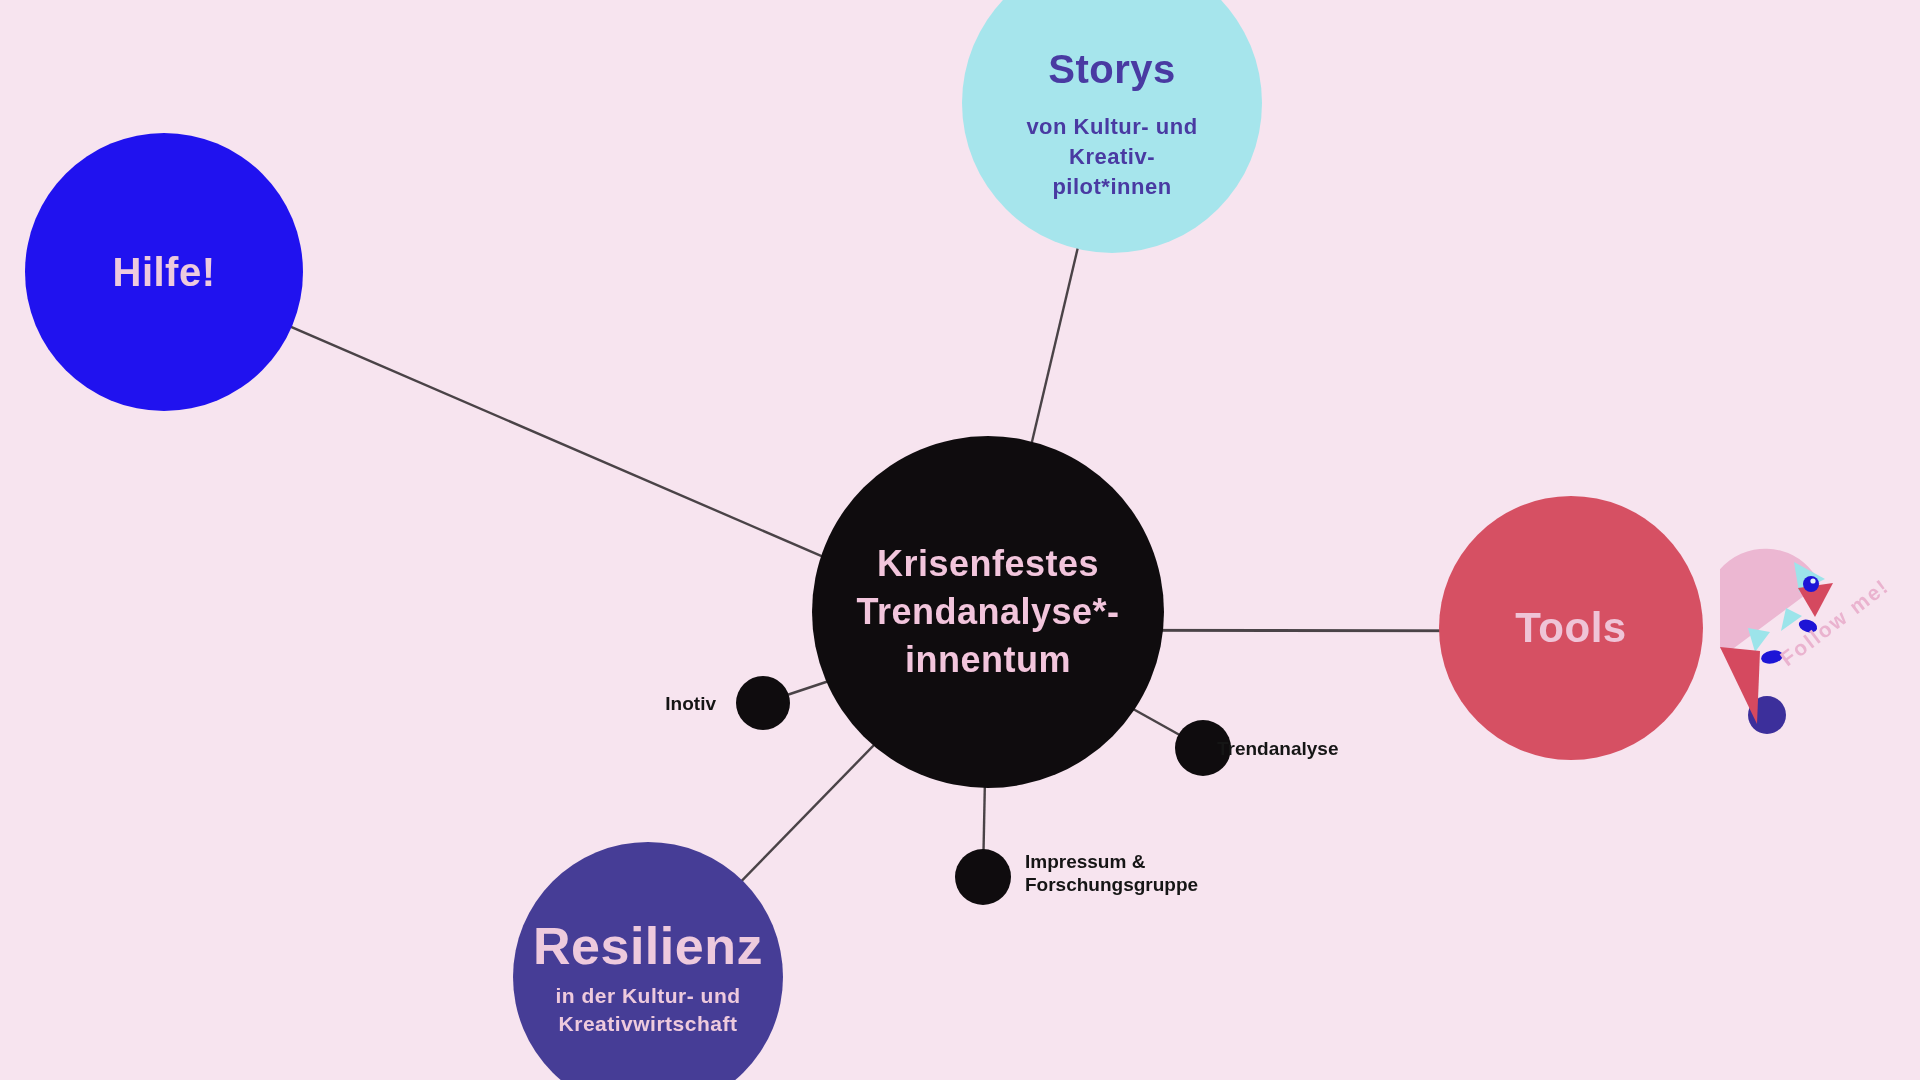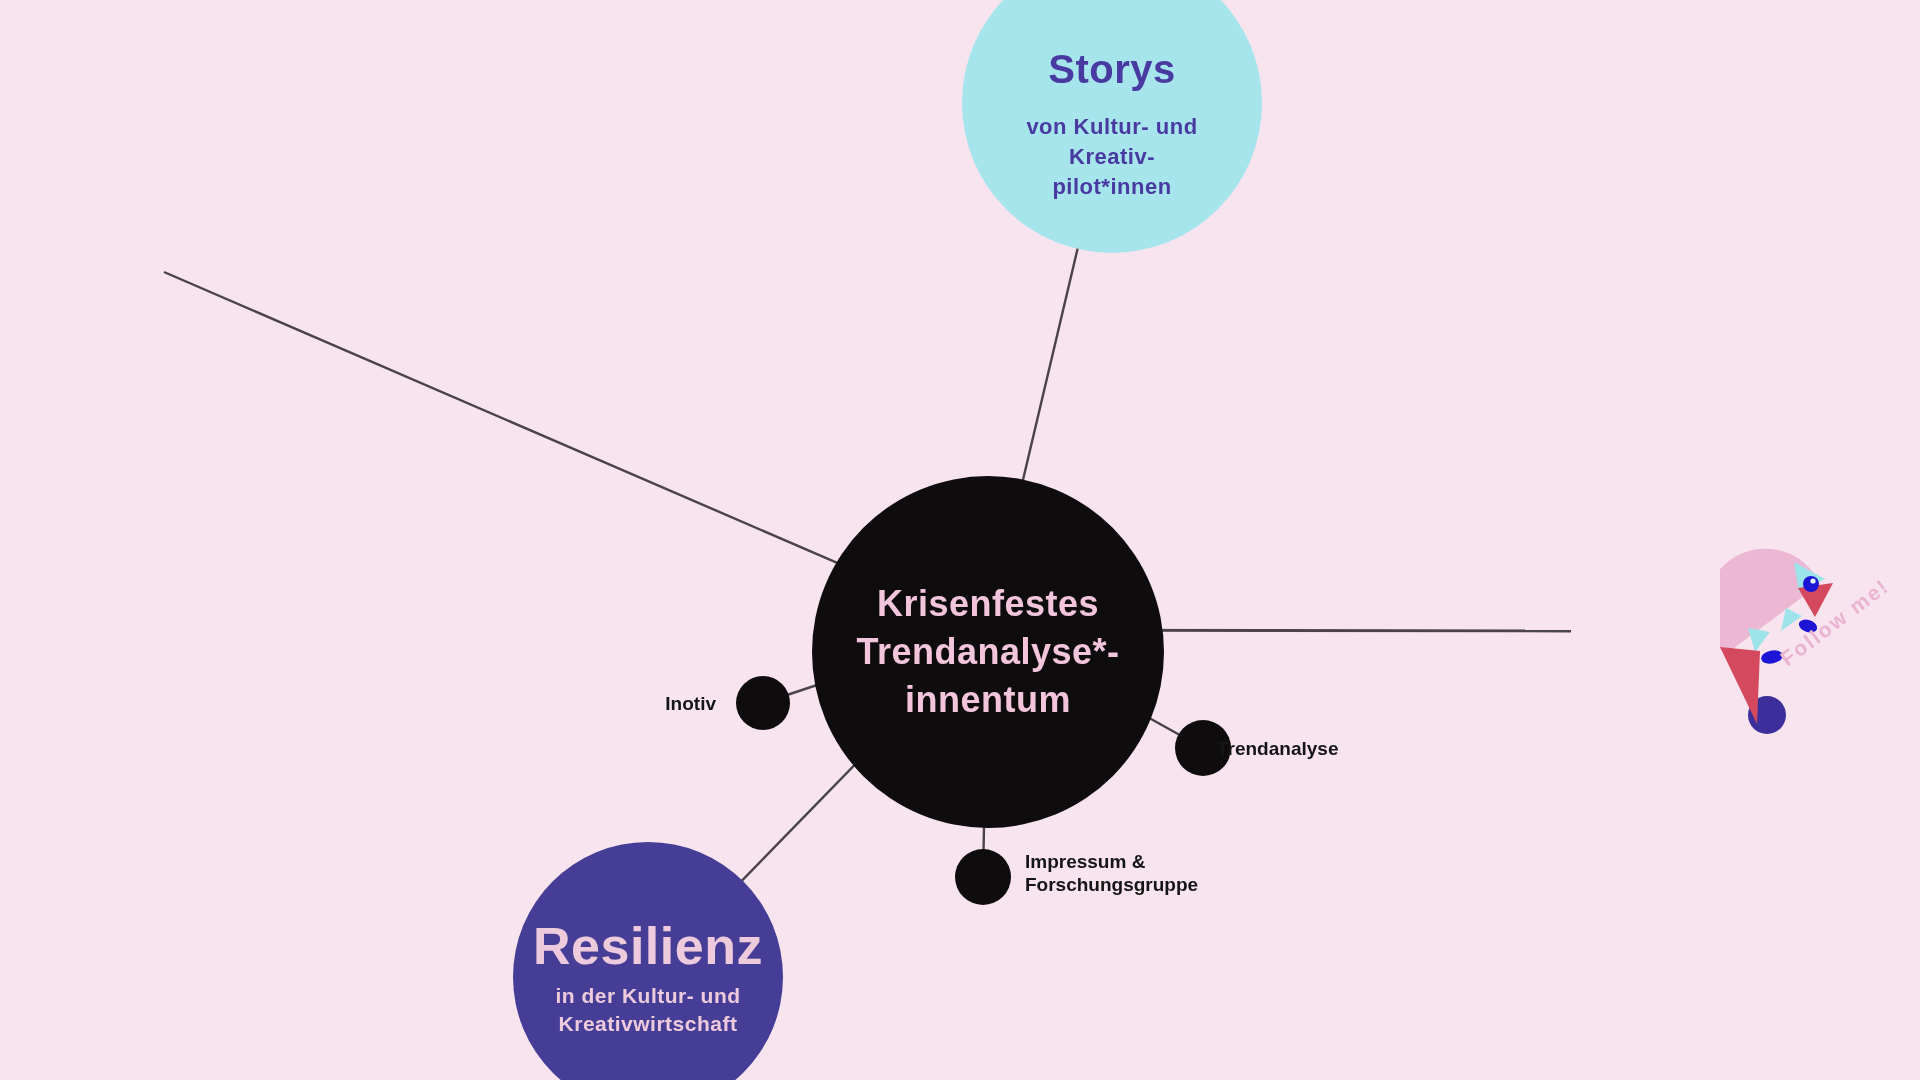--- a/index.html
+++ b/index.html
@@ -26,21 +26,21 @@
     position:absolute;z-index:4;font-weight:bold;font-size:19px;line-height:23px;
     color:#151515;white-space:nowrap;
   }
   
   #bubble-hilfe{left:25px;top:133px;width:278px;height:278px;background:#2012ef;color:#edcade;font-size:40px;}
   
   #bubble-storys{left:962px;top:-47px;width:300px;height:300px;background:#a6e5ec;color:#493aa2;}
   #bubble-storys .bubble-title{font-size:40px;margin-top:42px;margin-bottom:20px;}
   #bubble-storys .bubble-subline{font-size:22px;line-height:30px;}
   
-  #bubble-central{left:812px;top:476px;width:352px;height:352px;background:#0f0c0e;color:#f2c5dc;}
+  #bubble-central{left:812px;top:436px;width:352px;height:352px;background:#0f0c0e;color:#f2c5dc;}
   #bubble-central .bubble-subline{font-size:36px;line-height:48px;}
   
   #bubble-tools{left:1439px;top:496px;width:264px;height:264px;background:#d65063;color:#efc4d7;font-size:42px;}
   
   #bubble-resilienz{left:513px;top:842px;width:270px;height:270px;background:#463d96;color:#eecadd;}
   #bubble-resilienz .bubble-title{font-size:52px;margin-bottom:6px;}
   #bubble-resilienz .bubble-subline{font-size:21px;line-height:28px;}
   
   #dot-inotiv{left:736px;top:676px;width:54px;height:54px;}
   #dot-trendanalyse{left:1175px;top:720px;width:56px;height:56px;}
@@ -60,34 +60,40 @@
   <svg id="connector-svg" width="1920" height="1080" viewBox="0 0 1920 1080">
     <line x1="988" y1="628" x2="164" y2="272" stroke-width="2.4" style="stroke: rgb(74, 67, 71);"></line>
     <line x1="988" y1="628" x2="1112" y2="103" stroke-width="2.4" style="stroke: rgb(74, 67, 71);"></line>
     <line x1="988" y1="630" x2="1571" y2="631" stroke-width="2.8" style="stroke: rgb(74, 67, 71);"></line>
     <line x1="988" y1="628" x2="648" y2="977" stroke-width="2.4" style="stroke: rgb(74, 67, 71);"></line>
     <line x1="988" y1="628" x2="763" y2="703" stroke-width="2.4" style="stroke: rgb(74, 67, 71);"></line>
     <line x1="988" y1="628" x2="1203" y2="748" stroke-width="2.4" style="stroke: rgb(74, 67, 71);"></line>
     <line x1="988" y1="628" x2="983" y2="877" stroke-width="2.4" style="stroke: rgb(74, 67, 71);"></line>
   </svg>
 
+  <div class="bubble" id="bubble-hilfe" style="background-color: rgb(32, 18, 239); color: rgb(237, 202, 222);">
+    <span class="bubble-title">Hilfe!</span>
+  </div>
 
   <div class="bubble" id="bubble-storys" style="background-color: rgb(166, 229, 236); color: rgb(73, 58, 162);">
     <span class="bubble-title">Storys</span>
     <span class="bubble-subline">von Kultur- und</span>
     <span class="bubble-subline">Kreativ-</span>
     <span class="bubble-subline">pilot*innen</span>
   </div>
 
   <div class="bubble" id="bubble-central" style="background-color: rgb(15, 12, 14); color: rgb(242, 197, 220);">
     <span class="bubble-subline">Krisenfestes</span>
     <span class="bubble-subline">Trendanalyse*-</span>
     <span class="bubble-subline">innentum</span>
   </div>
 
+  <div class="bubble" id="bubble-tools" style="background-color: rgb(214, 80, 99); color: rgb(239, 196, 215);">
+    <span class="bubble-title">Tools</span>
+  </div>
 
   <div class="bubble" id="bubble-resilienz" style="background-color: rgb(70, 61, 150); color: rgb(238, 202, 221);">
     <span class="bubble-title">Resilienz</span>
     <span class="bubble-subline">in der Kultur- und</span>
     <span class="bubble-subline">Kreativwirtschaft</span>
   </div>
 
   <div class="dot" id="dot-inotiv" style="background-color: rgb(15, 12, 14);"></div>
   <div class="dot" id="dot-trendanalyse" style="background-color: rgb(15, 12, 14);"></div>
   <div class="dot" id="dot-impressum" style="background-color: rgb(15, 12, 14);"></div>

